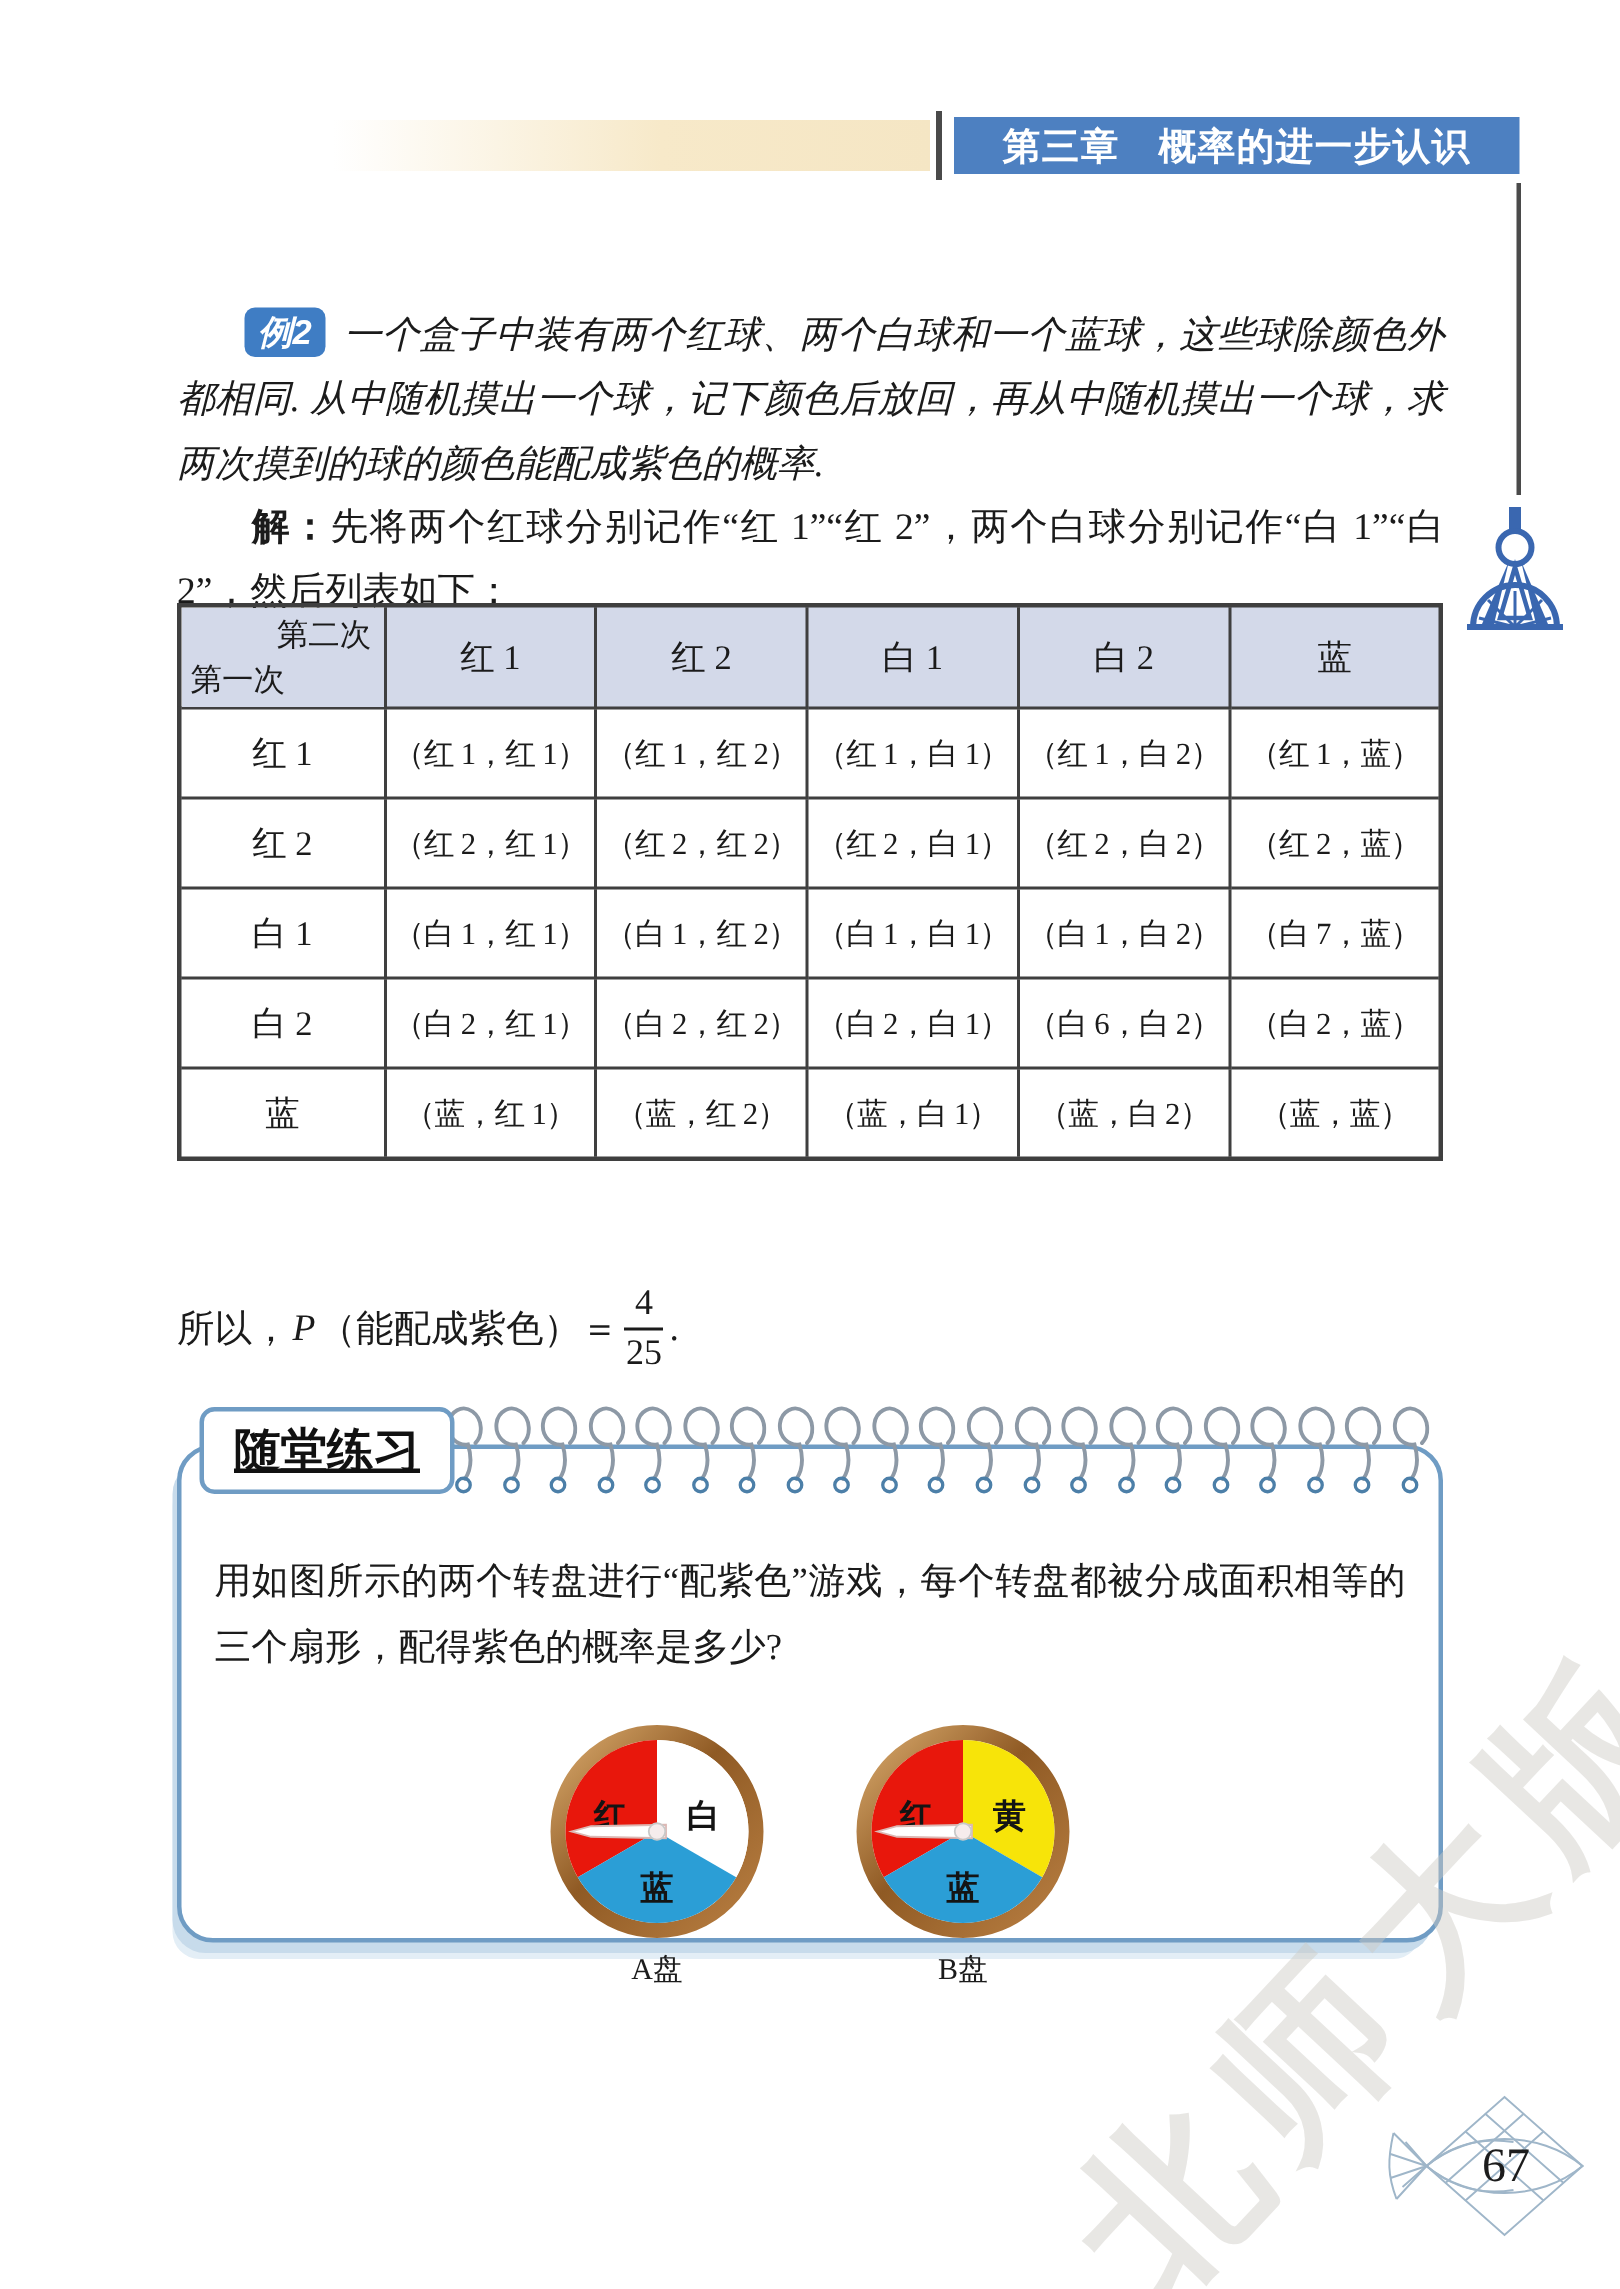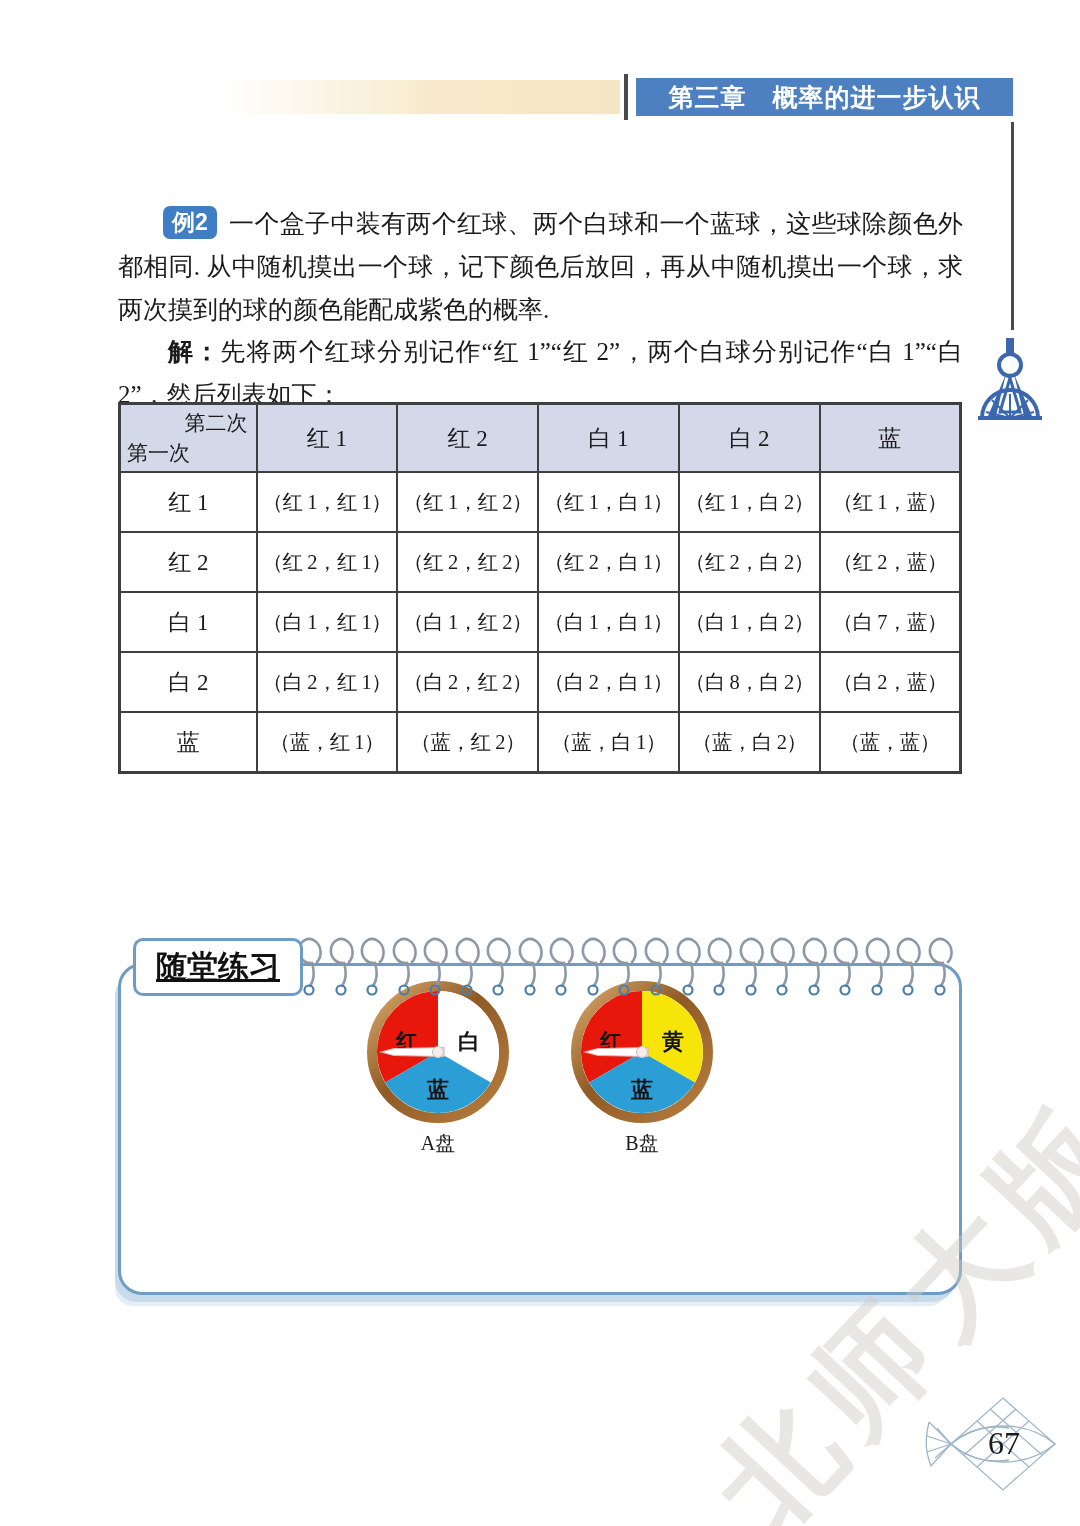--- a/index.html
+++ b/index.html
@@ -11,21 +11,21 @@
   .cream-band{position:absolute;left:222px;top:80px;width:398px;height:34px;
     background:linear-gradient(to right, rgba(247,233,201,0), #f7e9c9 55%, #f5e6c4);}
   .header-sep{position:absolute;left:624px;top:74px;width:4px;height:46px;background:#4a4a4a;}
   .chapter-banner{position:absolute;left:636px;top:78px;width:377px;height:38px;
     background:#4d80c1;color:#ffffff;font-family:Liberation Mono, monospace;
     font-weight:bold;font-size:25px;letter-spacing:1px;display:flex;align-items:center;justify-content:center;}
   .right-vline{position:absolute;left:1011px;top:122px;width:3px;height:208px;background:#4a4a4a;}
   .compass-wrap{position:absolute;left:972px;top:332px;width:76px;height:116px;}
   
   .para{position:absolute;left:118px;width:845px;font-size:25px;line-height:43px;text-align:justify;}
-  .example-para{top:177px;text-indent:1.8em;}
+  .example-para{top:177px;text-indent:1.8em;font-style:italic;}
   .example-badge{display:inline-block;background:#3f7dc4;color:#fff;
     font-family:"Liberation Sans","DejaVu Sans",sans-serif;font-weight:bold;font-size:23px;
     line-height:33px;padding:0 9px;border-radius:7px;margin-right:12px;text-indent:0;vertical-align:2px;}
   .solution-para{top:305px;text-indent:2em;}
   .solution-para b{font-weight:bold;}
   
   .outcome-table{position:absolute;left:118px;top:390px;width:844px;border-collapse:collapse;
     font-size:23px;table-layout:fixed;}
   .outcome-table th,.outcome-table td{border:2px solid #3f3f3f;text-align:center;vertical-align:middle;
     font-weight:normal;padding:0;}
@@ -142,34 +142,44 @@
           <td>（白 1，红 2）</td>
           <td>（白 1，白 1）</td>
           <td>（白 1，白 2）</td>
           <td>（白 7，蓝）</td>
         </tr>
         <tr>
           <td class="row-head">白 2</td>
           <td>（白 2，红 1）</td>
           <td>（白 2，红 2）</td>
           <td>（白 2，白 1）</td>
-          <td>（白 8，白 2）</td>
+          <td>（白 6，白 2）</td>
           <td>（白 2，蓝）</td>
         </tr>
         <tr>
           <td class="row-head">蓝</td>
           <td>（蓝，红 1）</td>
           <td>（蓝，红 2）</td>
           <td>（蓝，白 1）</td>
           <td>（蓝，白 2）</td>
           <td>（蓝，蓝）</td>
         </tr>
       </tbody>
   </table>
 
+  <div class="formula-line">
+    <span>所以，</span>
+    <span class="psym">P</span>
+    <span>（能配成紫色）＝</span>
+    <span class="frac">
+      <span class="num">4</span>
+      <span class="den">25</span>
+    </span>
+    <span>.</span>
+  </div>
 
   <div class="practice-box">
     <div class="practice-label">随堂练习</div>
     <div class="spiral-rings">
         <svg width="25" height="64" viewBox="0 0 25 64">
           <path d="M20,27 C25,22 25,11 18,6 C11,1 3,6 2,14 C1,23 8,29 15,28 C18,38 17,45 13,51" fill="none" stroke="#8d99a6" stroke-width="2.6" stroke-linecap="round"></path>
           <circle cx="12" cy="55" r="4.5" fill="none" stroke="#4c7fa8" stroke-width="2.2"></circle>
         </svg>
         <svg width="25" height="64" viewBox="0 0 25 64">
           <path d="M20,27 C25,22 25,11 18,6 C11,1 3,6 2,14 C1,23 8,29 15,28 C18,38 17,45 13,51" fill="none" stroke="#8d99a6" stroke-width="2.6" stroke-linecap="round"></path>
@@ -245,20 +255,21 @@
         </svg>
         <svg width="25" height="64" viewBox="0 0 25 64">
           <path d="M20,27 C25,22 25,11 18,6 C11,1 3,6 2,14 C1,23 8,29 15,28 C18,38 17,45 13,51" fill="none" stroke="#8d99a6" stroke-width="2.6" stroke-linecap="round"></path>
           <circle cx="12" cy="55" r="4.5" fill="none" stroke="#4c7fa8" stroke-width="2.2"></circle>
         </svg>
         <svg width="25" height="64" viewBox="0 0 25 64">
           <path d="M20,27 C25,22 25,11 18,6 C11,1 3,6 2,14 C1,23 8,29 15,28 C18,38 17,45 13,51" fill="none" stroke="#8d99a6" stroke-width="2.6" stroke-linecap="round"></path>
           <circle cx="12" cy="55" r="4.5" fill="none" stroke="#4c7fa8" stroke-width="2.2"></circle>
         </svg>
       </div>
+    <p class="practice-question">用如图所示的两个转盘进行“配紫色”游戏，每个转盘都被分成面积相等的三个扇形，配得紫色的概率是多少?</p>
     <div class="wheels-row">
         <div class="wheel-fig">
           <svg width="152" height="152" viewBox="-76 -76 152 152">
             <defs>
               <linearGradient id="rim0" x1="0" y1="0" x2="1" y2="1">
                 <stop offset="0" stop-color="#d9aa6d"></stop>
                 <stop offset="0.45" stop-color="#8f5a24"></stop>
                 <stop offset="1" stop-color="#b97f42"></stop>
               </linearGradient>
             </defs>

